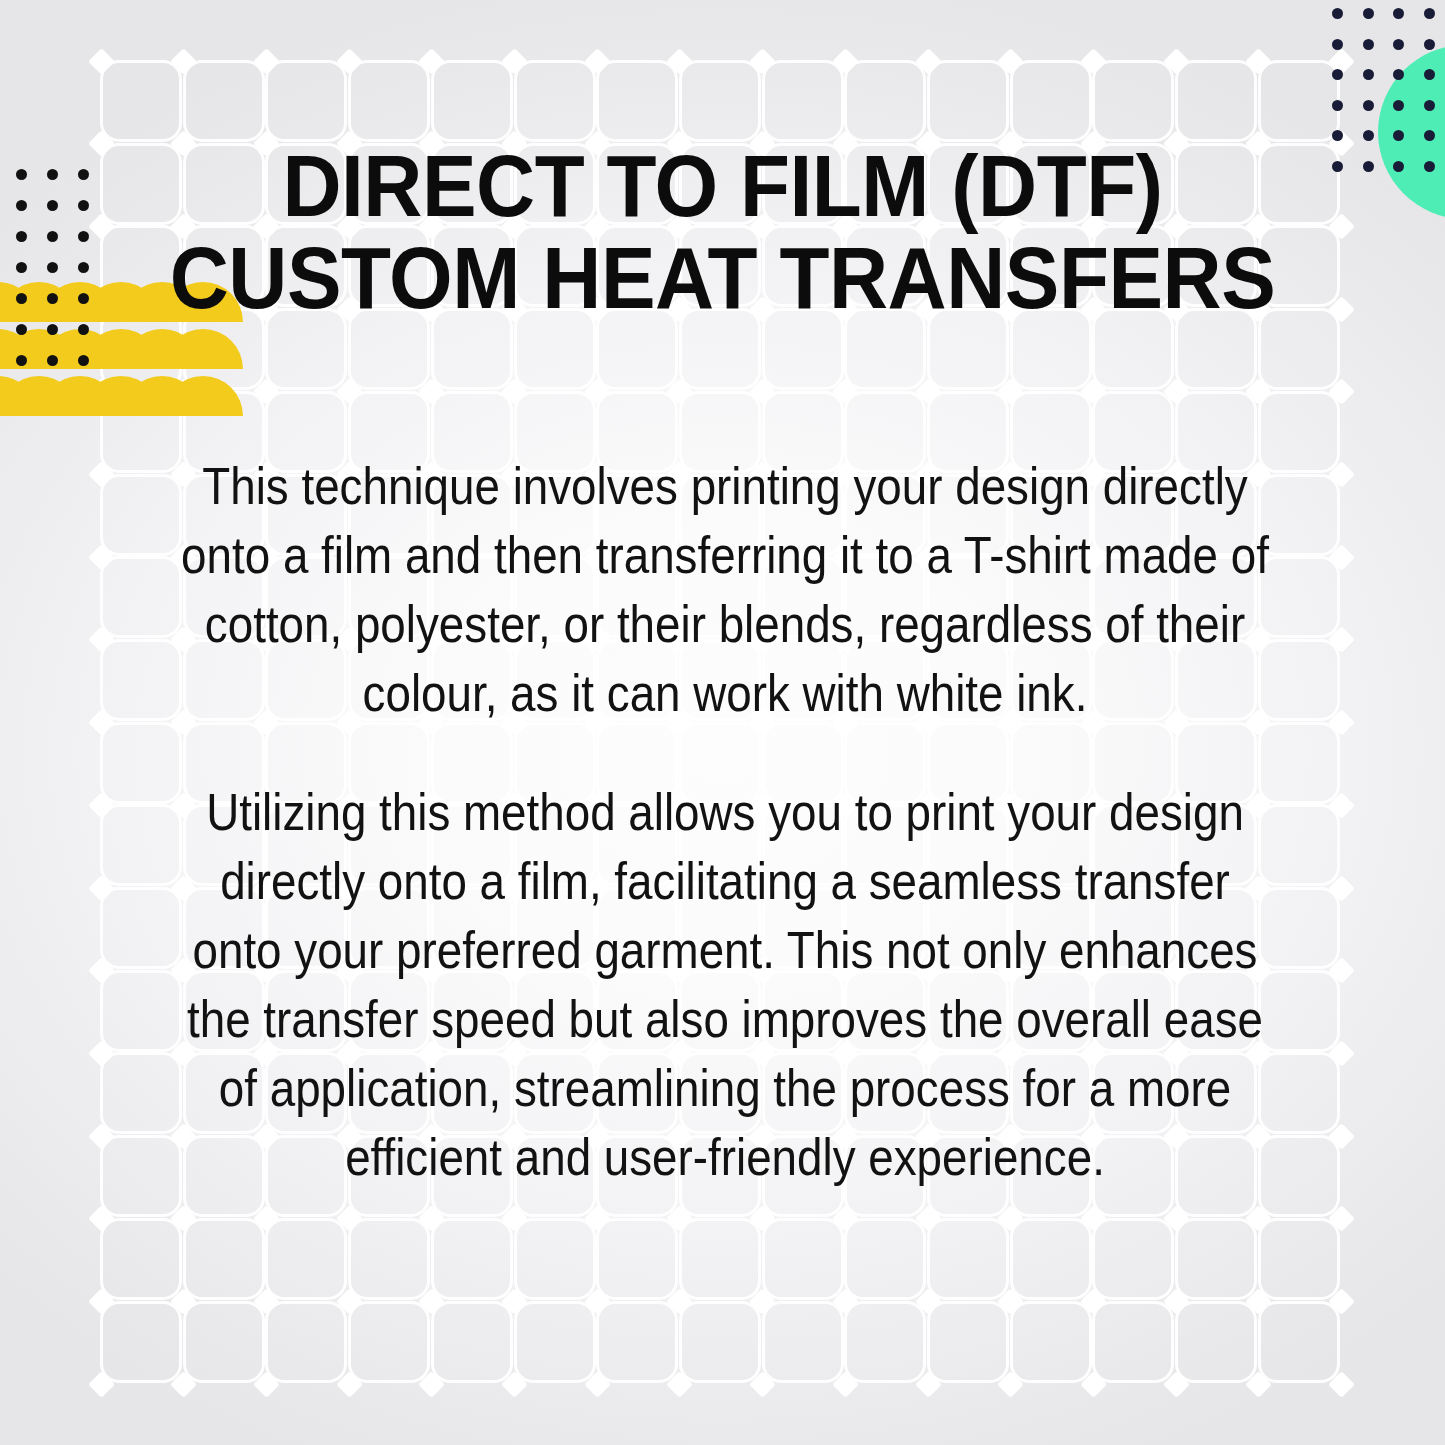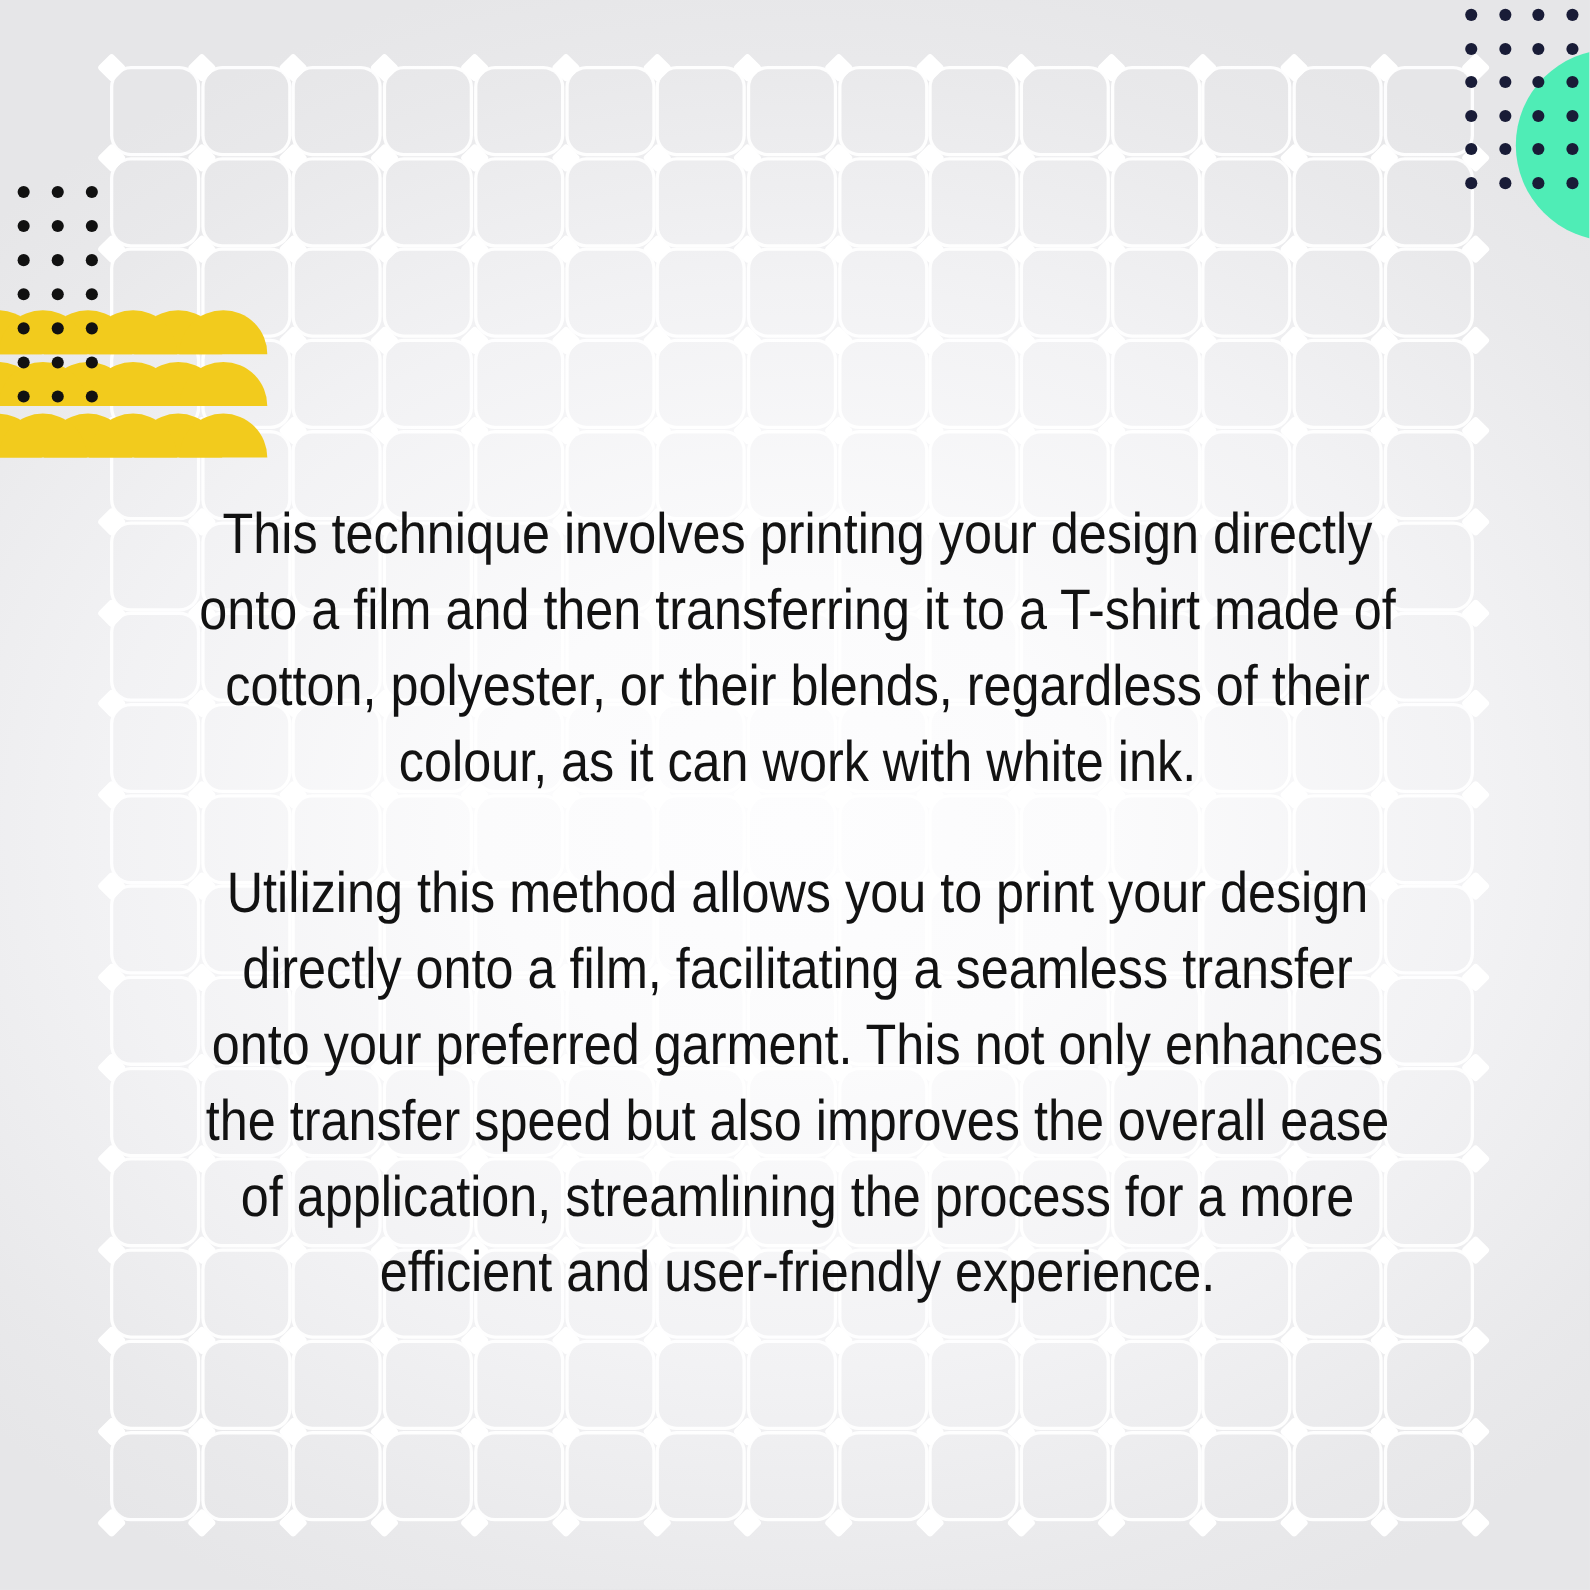--- a/index.html
+++ b/index.html
@@ -702,20 +702,24 @@
       <div class="dot dot-tr" style="left: 1393px; top: 130px;"></div>
       <div class="dot dot-tr" style="left: 1423.5px; top: 130px;"></div>
       <div class="dot dot-tr" style="left: 1332px; top: 160.5px;"></div>
       <div class="dot dot-tr" style="left: 1362.5px; top: 160.5px;"></div>
       <div class="dot dot-tr" style="left: 1393px; top: 160.5px;"></div>
       <div class="dot dot-tr" style="left: 1423.5px; top: 160.5px;"></div>
     </div>
 
   <div id="content">
 
+    <div id="title-block">
+      <div class="title-line">DIRECT TO FILM (DTF)</div>
+      <div class="title-line">CUSTOM HEAT TRANSFERS</div>
+    </div>
 
     <div id="body-block">
       <p class="para">This technique involves printing your design directly onto a film and then transferring it to a T-shirt made of cotton, polyester, or their blends, regardless of their colour, as it can work with white ink.</p>
       <div class="para-gap"></div>
       <p class="para">Utilizing this method allows you to print your design directly onto a film, facilitating a seamless transfer onto your preferred garment. This not only enhances the transfer speed but also improves the overall ease of application, streamlining the process for a more efficient and user-friendly experience.</p>
     </div>
 
   </div>
 </div>
 

